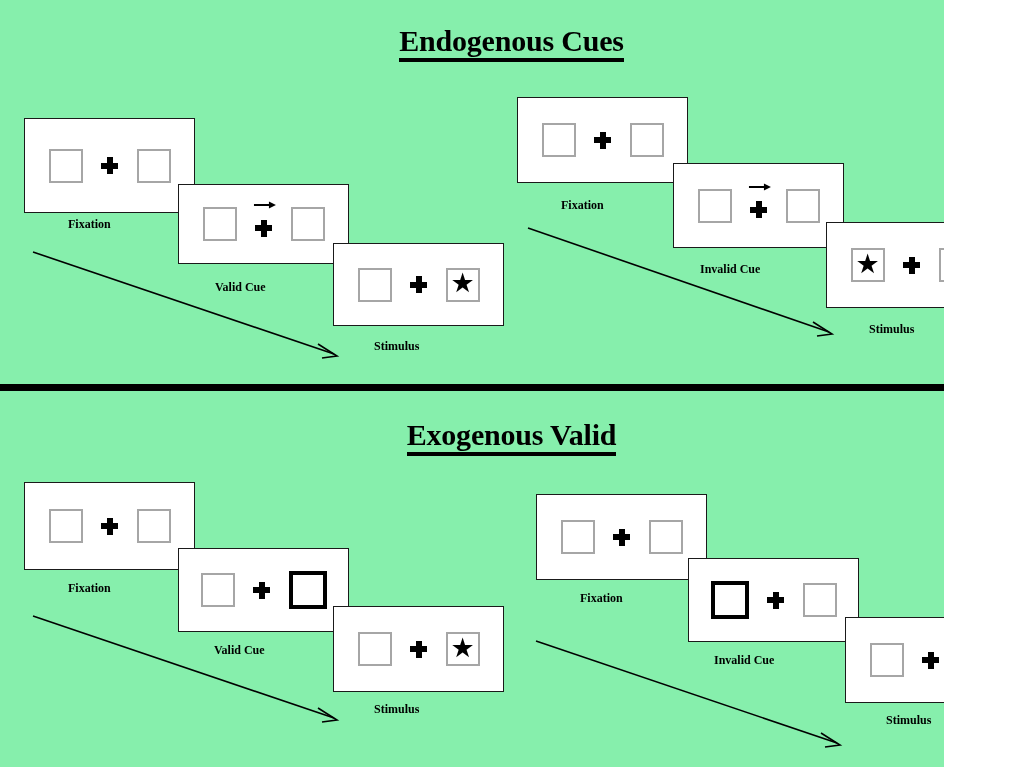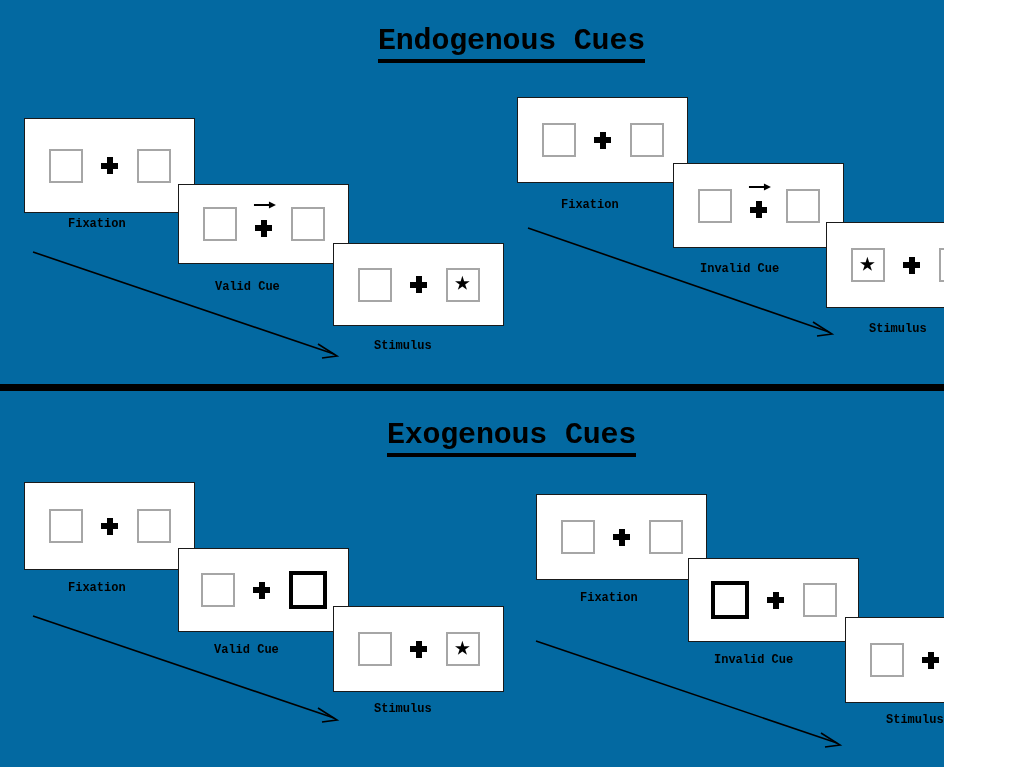--- a/index.html
+++ b/index.html
@@ -4,22 +4,22 @@
 <style>
   html, body {
     margin: 0;
     padding: 0;
     background: #ffffff;
   }
   #stage {
     position: relative;
     width: 944px;
     height: 767px;
-    background: #0369a1;
-    font-family: Liberation Mono, monospace;
+    background: #86efac;
+    font-family: Liberation Serif, serif;
     overflow: hidden;
   }
 
   
   .section-title {
     position: absolute;
     left: 0;
     width: 1023px;
     text-align: center;
     font-size: 30px;
@@ -222,21 +222,21 @@
         <div class="cross"></div>
       </div>
       <div class="box"></div>
     </div>
   </div>
   <div class="caption" style="left:869px; top:322px;">Stimulus</div>
 
   <div class="divider" style="top:384px;"></div>
 
   <div class="section-title" style="top:418px;">
-    <span>Exogenous Cues</span>
+    <span>Exogenous Valid</span>
   </div>
 
   <svg class="time-arrow" style="left:30px; top:612px;" width="320" height="118" viewBox="0 0 320 118">
     <line x1="3" y1="4" x2="304" y2="106" stroke="#000000" stroke-width="1.6"></line>
     <polyline points="288,96 307,108 292,110" fill="none" stroke="#000000" stroke-width="1.6"></polyline>
   </svg>
 
   <div class="panel" style="left:24px; top:482px; width:171px; height:88px; z-index:4;">
     <div class="panel-inner">
       <div class="box"></div>

